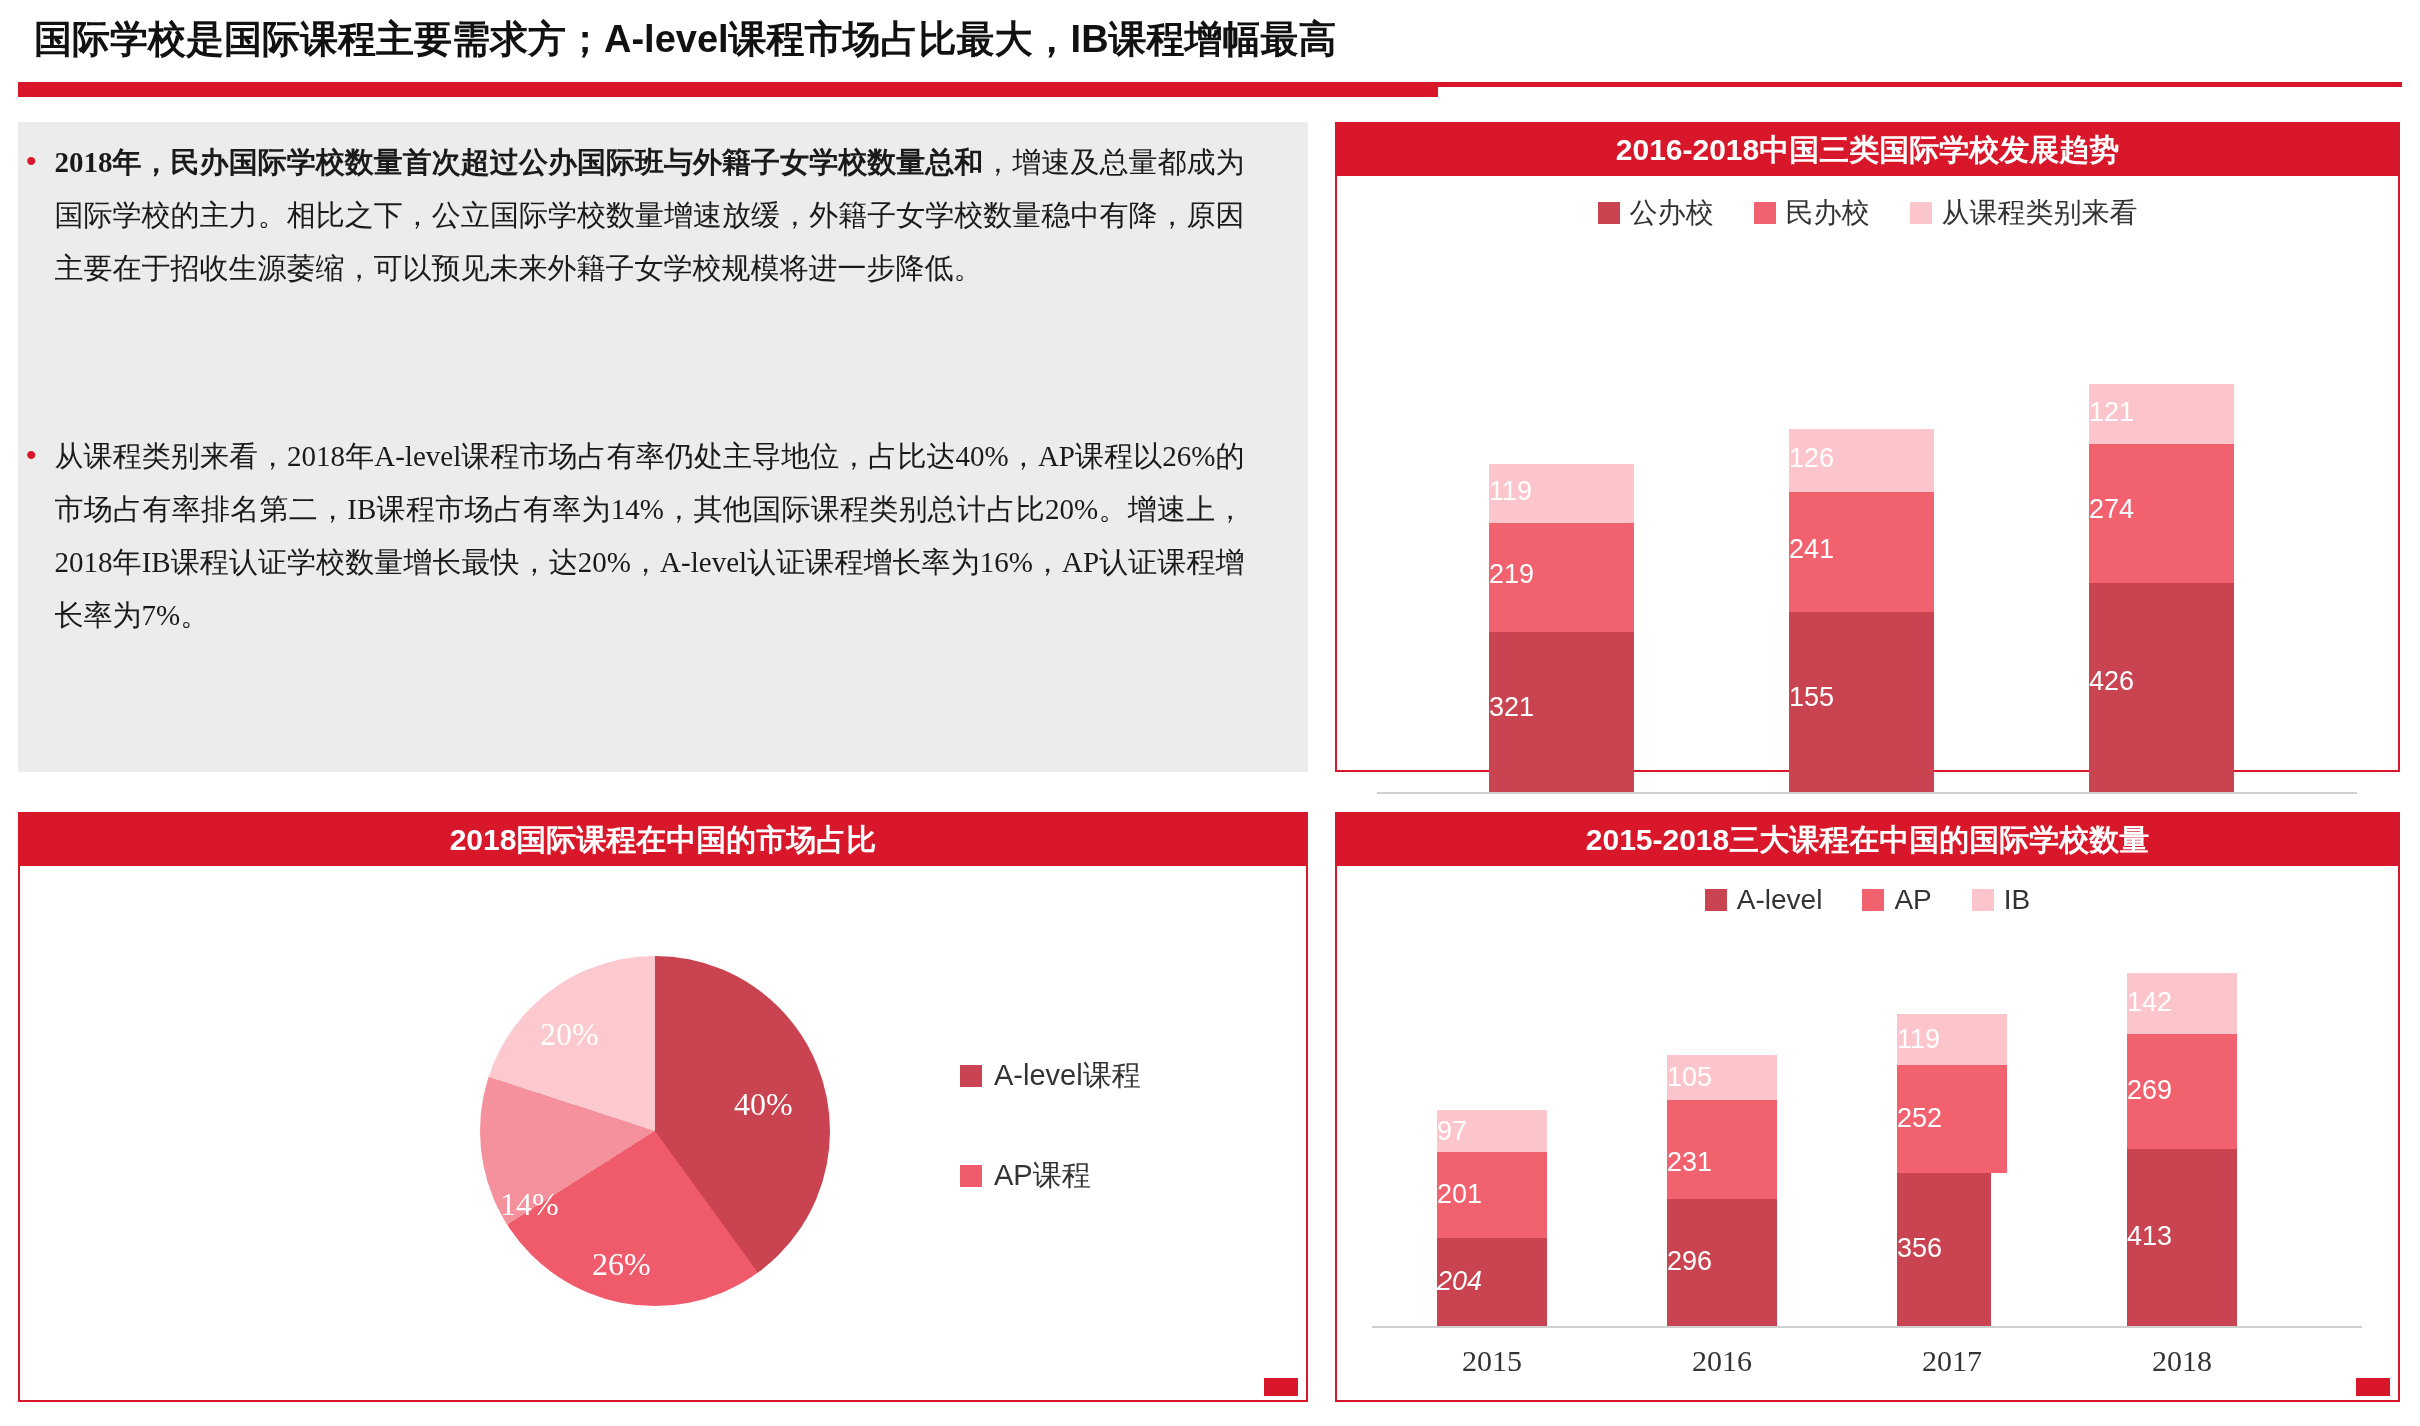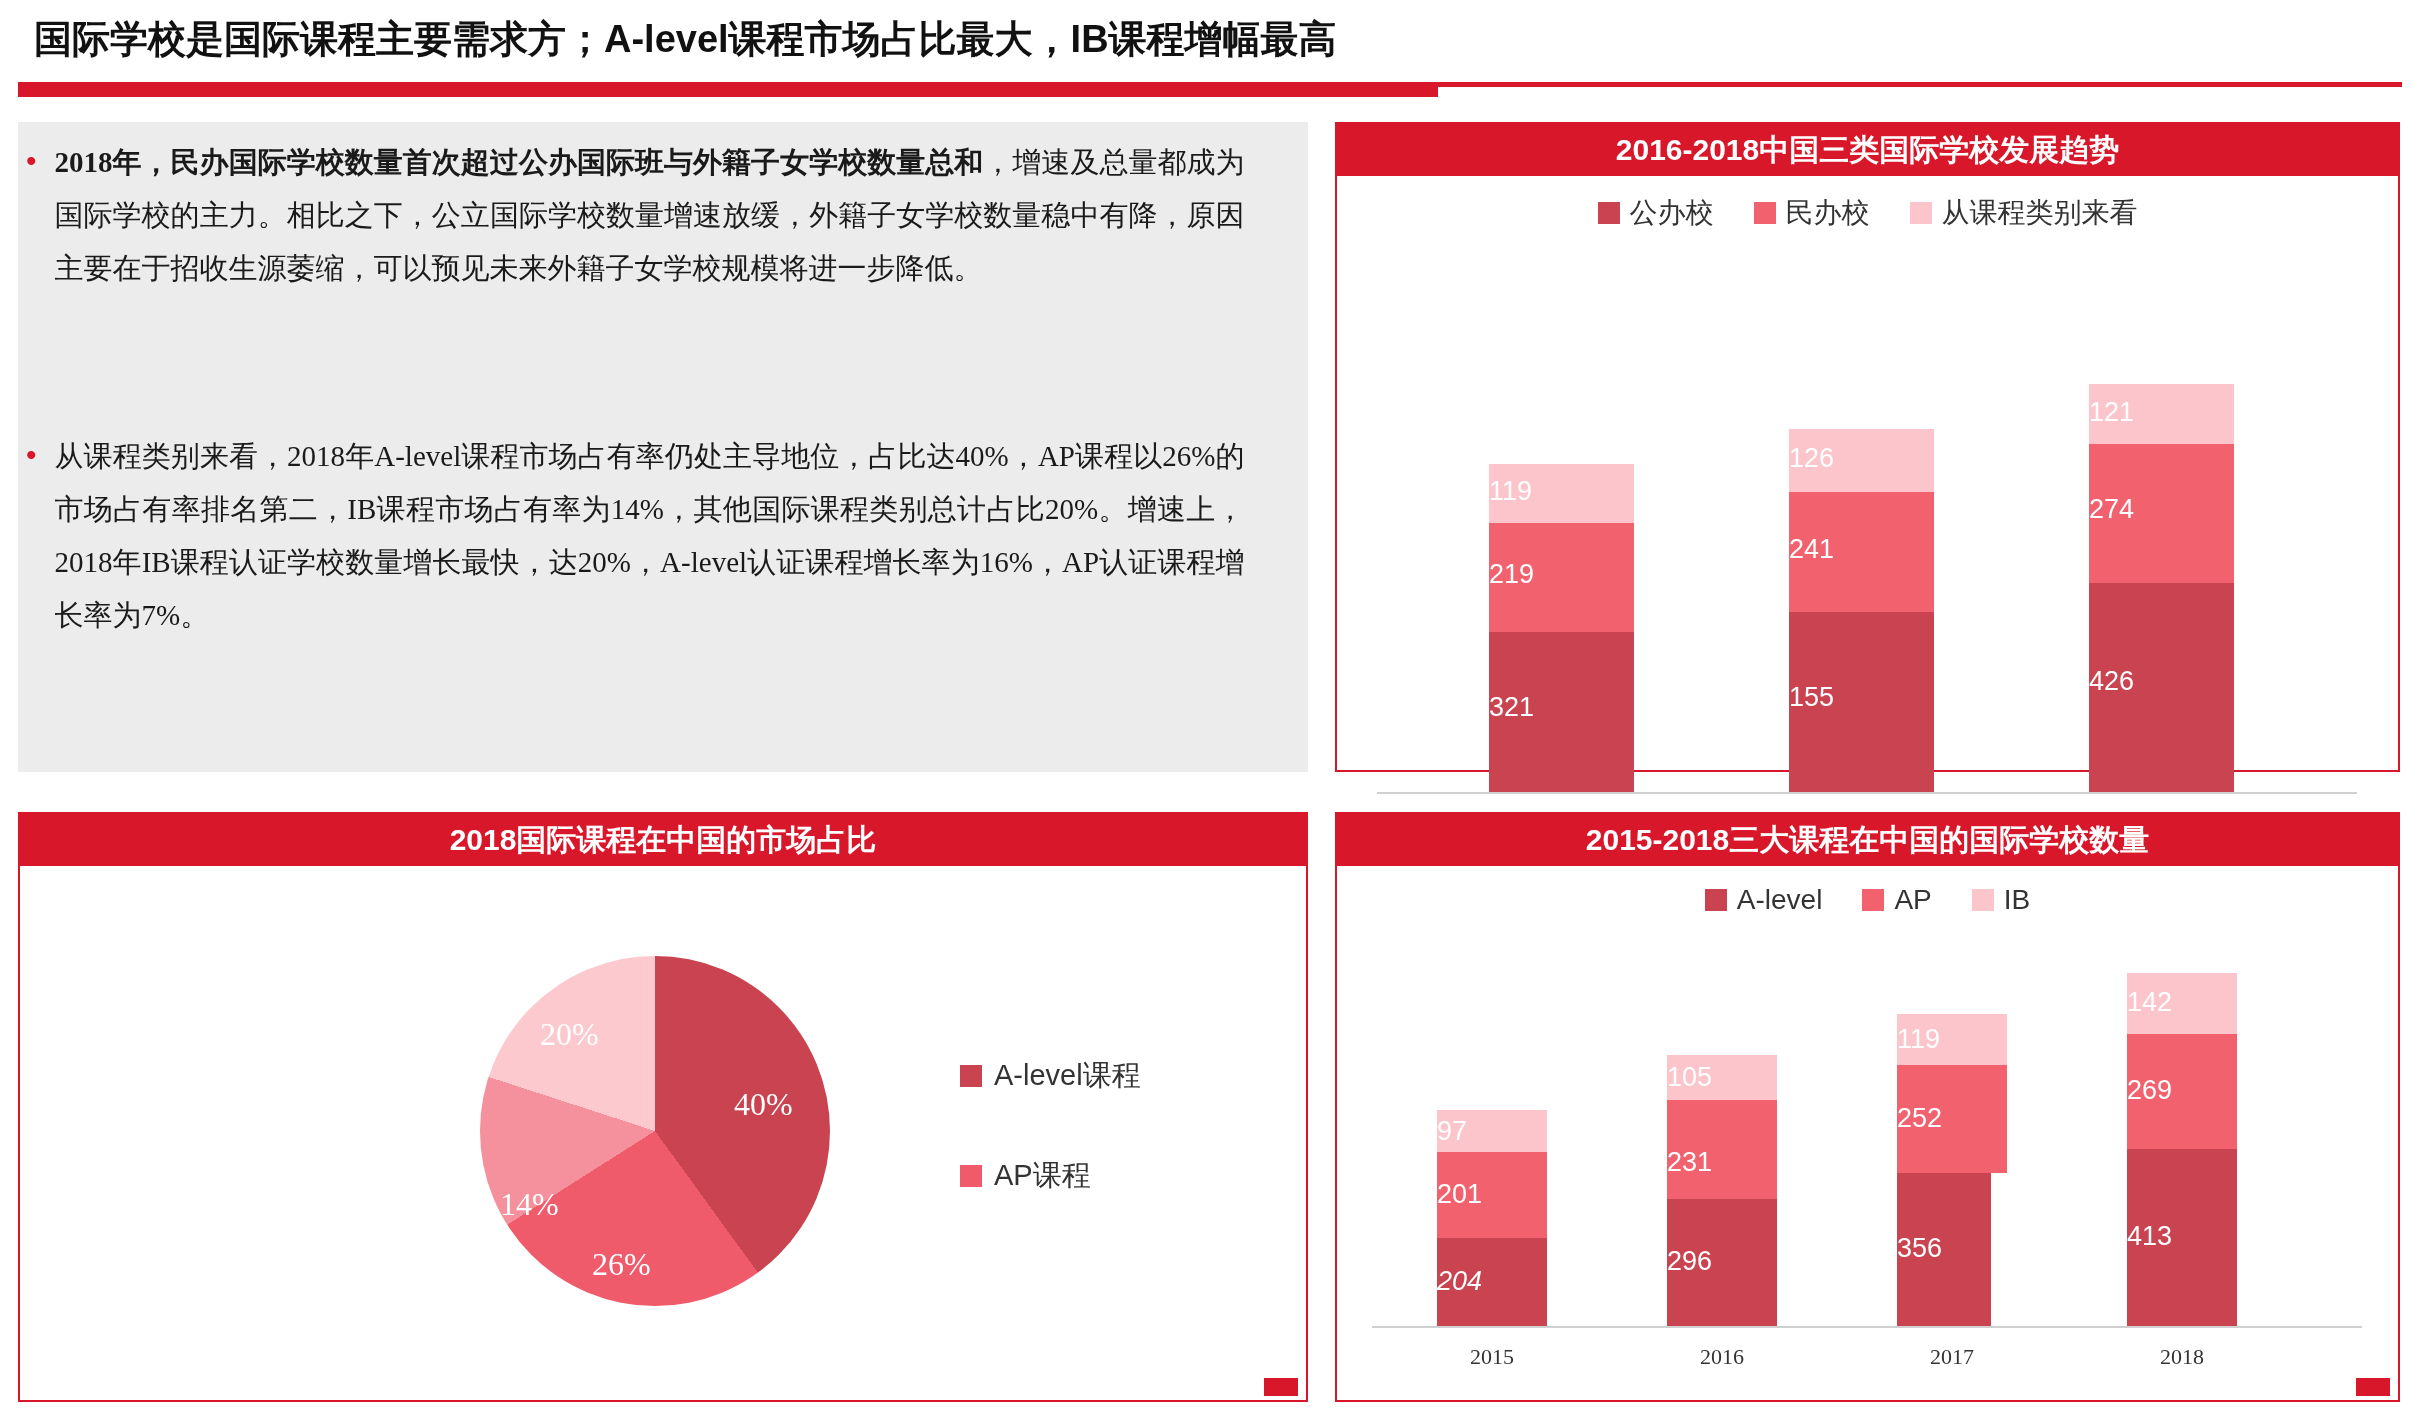--- a/index.html
+++ b/index.html
@@ -57,21 +57,21 @@
   .legend-item{display:flex;align-items:center;gap:10px;}
   .lg-sw{width:22px;height:22px;display:inline-block;}
   .plot{position:relative;}
   .axis-line{position:absolute;background:#d0d0d0;height:2px;}
   .bar{position:absolute;}
   .bar-lbl{
     position:absolute;width:100%;color:#fff;font-size:27px;
     font-family:"Liberation Sans",sans-serif;
   }
   .xtick{
-    position:absolute;text-align:center;font-size:22px;color:#333;
+    position:absolute;text-align:center;font-size:30px;color:#333;
     font-family:"Liberation Serif","DejaVu Serif",serif;
   }
 
   
   #card-trend{left:1335px;top:122px;width:1065px;height:650px;}
   #card-pie{left:18px;top:812px;width:1290px;height:590px;}
   #card-courses{left:1335px;top:812px;width:1065px;height:590px;}
 
   
   .pie{

